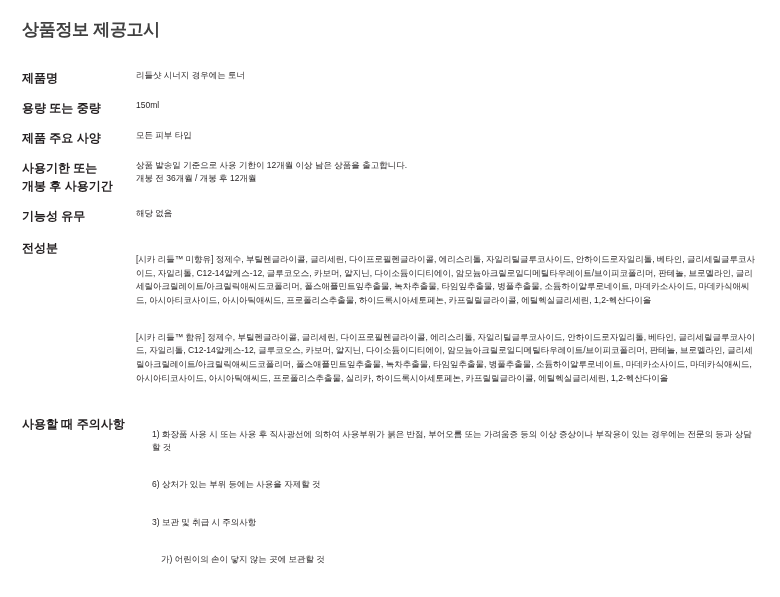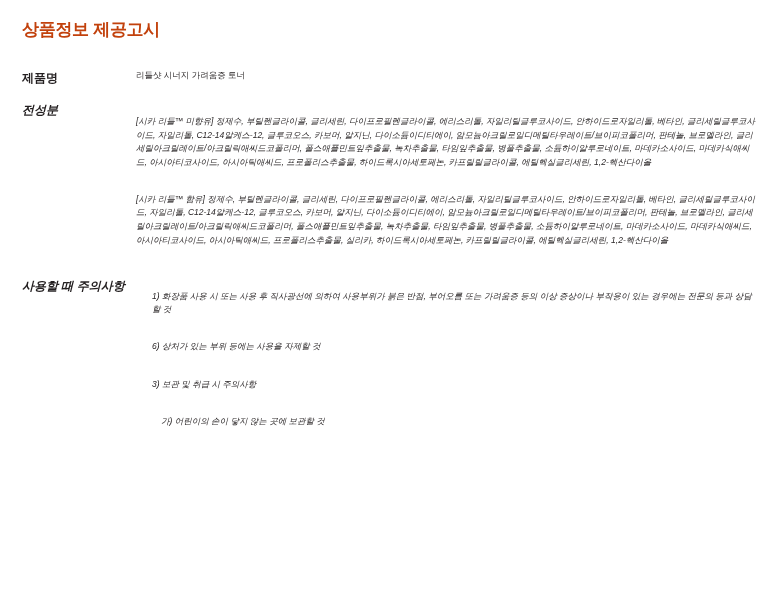--- a/index.html
+++ b/index.html
@@ -15,21 +15,21 @@
   }
   .page {
     width: 780px;
     box-sizing: border-box;
     padding: 18px 20px 14px 20px;
   }
   .doc-title {
     font-size: 17px;
     font-weight: bold;
     letter-spacing: -0.3px;
-    color: #c2410c;
+    color: #404040;
     margin: 0 0 22px 2px;
   }
   table.spec {
     width: 100%;
     border-collapse: collapse;
     table-layout: fixed;
   }
   table.spec tr {
     vertical-align: top;
   }
@@ -50,21 +50,20 @@
     white-space: pre-line;
     word-break: break-all;
   }
   td.value.dense {
     line-height: 1.62;
     margin-left: 40px;
   }
   .row-tall td {
     padding-top: 8px;
     padding-bottom: 8px;
-    font-style: italic;
   }
   .ing-block {
     margin-bottom: 9px;
   }
   .ing-block:last-child {
     margin-bottom: 0;
   }
   .note-block p {
     margin: 0 0 12px 16px;
   }
@@ -79,21 +78,39 @@
 <body>
 
 <div class="page">
 
   <h1 class="doc-title">상품정보 제공고시</h1>
 
   <table class="spec">
     <tbody>
       <tr>
         <td class="label">제품명</td>
-        <td class="value">리들샷 시너지 가려움증 토너</td>
+        <td class="value">리들샷 시너지 경우에는 토너</td>
+      </tr>
+      <tr>
+        <td class="label">용량 또는 중량</td>
+        <td class="value">150ml</td>
+      </tr>
+      <tr>
+        <td class="label">제품 주요 사양</td>
+        <td class="value">모든 피부 타입</td>
+      </tr>
+      <tr>
+        <td class="label">사용기한 또는
+개봉 후 사용기간</td>
+        <td class="value">상품 발송일 기준으로 사용 기한이 12개월 이상 남은 상품을 출고합니다.
+개봉 전 36개월 / 개봉 후 12개월</td>
+      </tr>
+      <tr>
+        <td class="label">기능성 유무</td>
+        <td class="value">해당 없음</td>
       </tr>
 
       <tr class="row-tall">
         <td class="label">전성분</td>
         <td class="value dense">
           <div class="ing-block">[시카 리들™ 미향유] 정제수, 부틸렌글라이콜, 글리세린, 다이프로필렌글라이콜, 에리스리톨, 자일리틸글루코사이드, 안하이드로자일리톨, 베타인, 글리세릴글루코사이드, 자일리톨, C12-14알케스-12, 글루코오스, 카보머, 알지닌, 다이소듐이디티에이, 암모늄아크릴로일디메틸타우레이트/브이피코폴리머, 판테놀, 브로멜라인, 글리세릴아크릴레이트/아크릴릭애씨드코폴리머, 폴스애플민트잎추출물, 녹차추출물, 타임잎추출물, 병풀추출물, 소듐하이알루로네이트, 마데카소사이드, 마데카식애씨드, 아시아티코사이드, 아시아틱애씨드, 프로폴리스추출물, 하이드록시아세토페논, 카프릴릴글라이콜, 에틸헥실글리세린, 1,2-헥산다이올</div>
           <div class="ing-block">[시카 리들™ 함유] 정제수, 부틸렌글라이콜, 글리세린, 다이프로필렌글라이콜, 에리스리톨, 자일리틸글루코사이드, 안하이드로자일리톨, 베타인, 글리세릴글루코사이드, 자일리톨, C12-14알케스-12, 글루코오스, 카보머, 알지닌, 다이소듐이디티에이, 암모늄아크릴로일디메틸타우레이트/브이피코폴리머, 판테놀, 브로멜라인, 글리세릴아크릴레이트/아크릴릭애씨드코폴리머, 폴스애플민트잎추출물, 녹차추출물, 타임잎추출물, 병풀추출물, 소듐하이알루로네이트, 마데카소사이드, 마데카식애씨드, 아시아티코사이드, 아시아틱애씨드, 프로폴리스추출물, 실리카, 하이드록시아세토페논, 카프릴릴글라이콜, 에틸헥실글리세린, 1,2-헥산다이올</div>
         </td>
       </tr>
 

